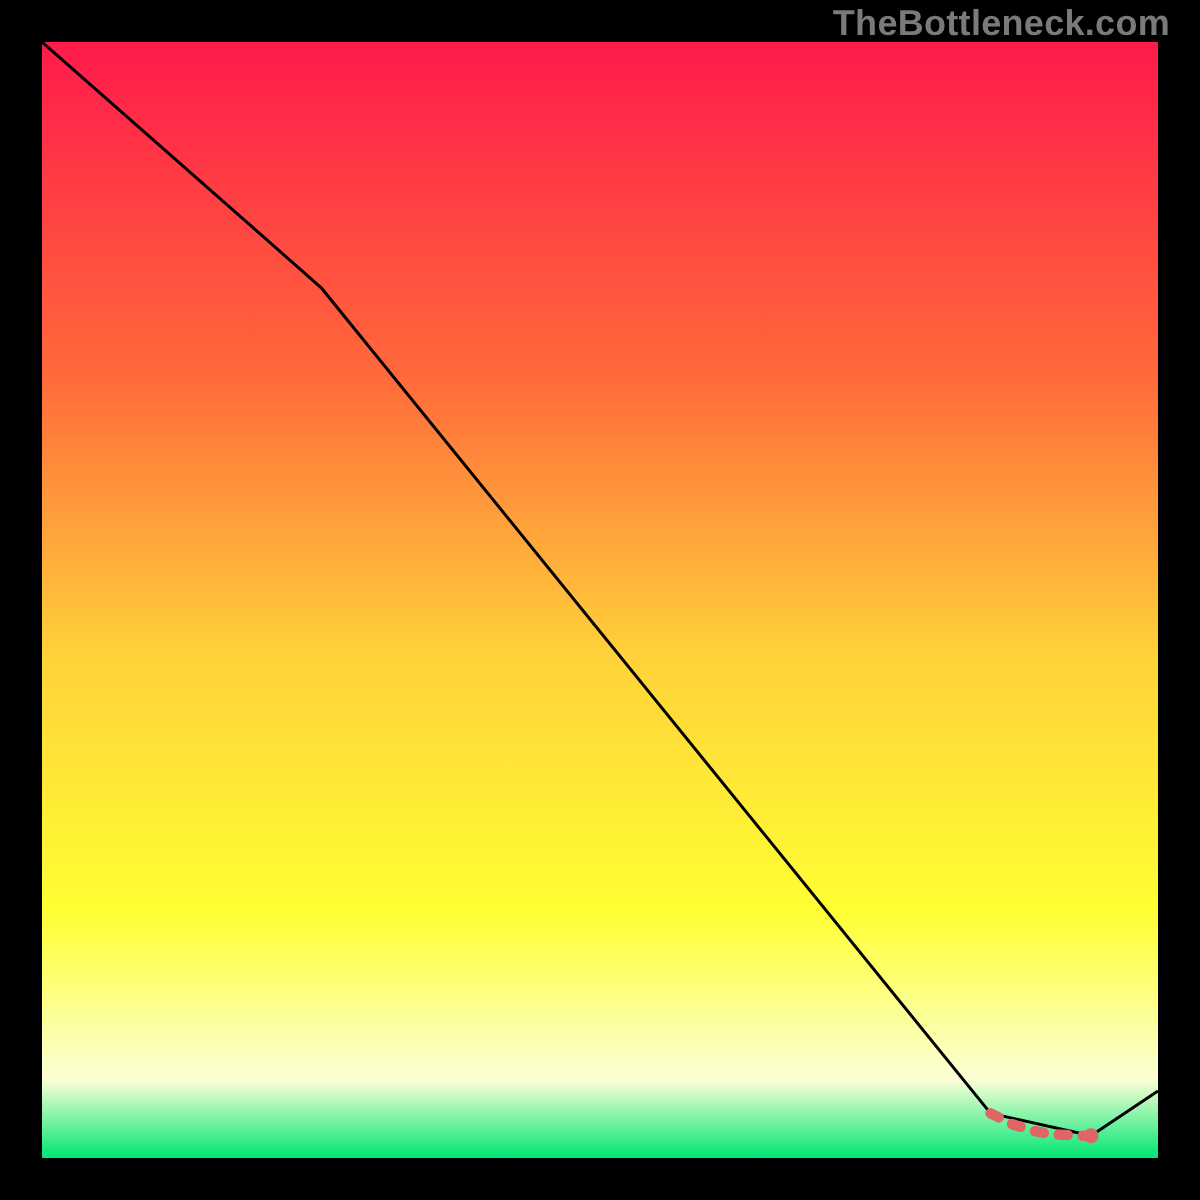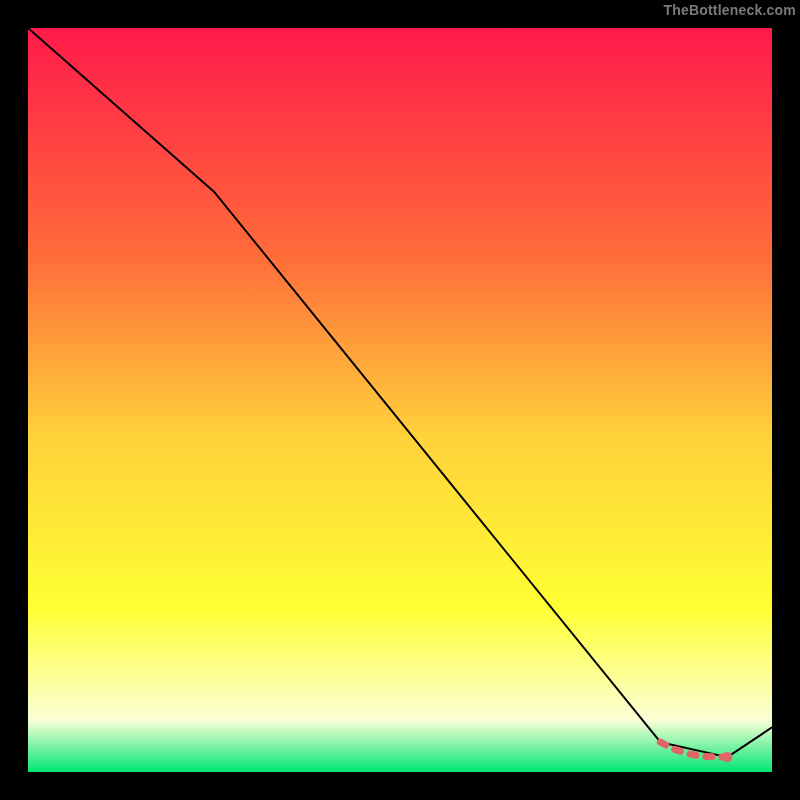--- a/index.html
+++ b/index.html
@@ -13,23 +13,23 @@
   }
   .wrap {
     position: relative;
     width: 800px;
     height: 800px;
     background: #000;
   }
   .watermark {
     position: absolute;
     top: 2px;
-    right: 4px;
+    right: 20px;
     color: #7a7a7a;
-    font-size: 14px;
+    font-size: 24px;
     font-weight: 600;
     letter-spacing: 0.2px;
     z-index: 5;
   }
   .plot {
     position: absolute;
     left: 28px;
     top: 28px;
     width: 744px;
     height: 744px;

